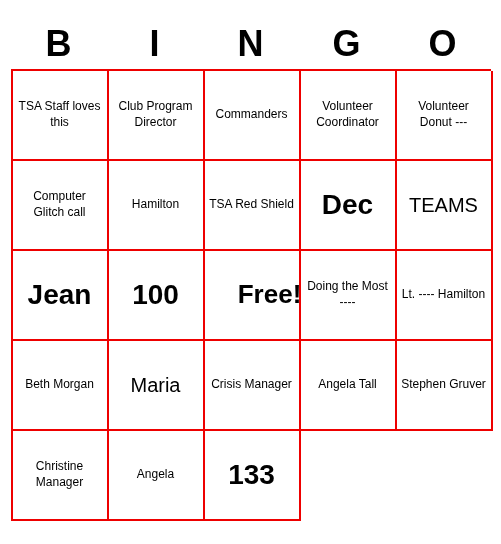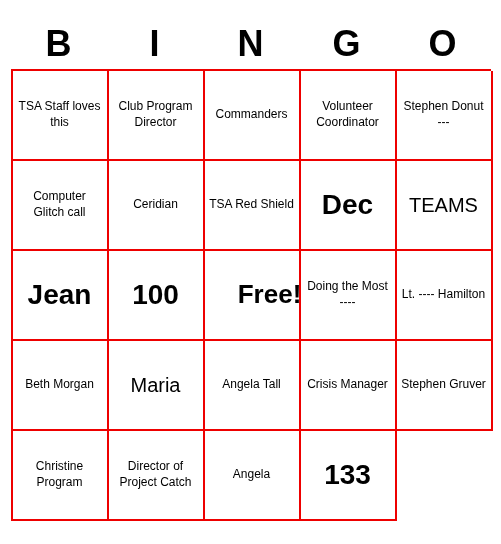--- a/index.html
+++ b/index.html
@@ -98,27 +98,27 @@
       <div class="bingo-cell">
         <span class="cell-text">Club Program Director</span>
       </div>
       <div class="bingo-cell">
         <span class="cell-text">Commanders</span>
       </div>
       <div class="bingo-cell">
         <span class="cell-text">Volunteer Coordinator</span>
       </div>
       <div class="bingo-cell">
-        <span class="cell-text">Stephen Donut ---</span>
+        <span class="cell-text">Volunteer Donut ---</span>
       </div>
       <div class="bingo-cell">
         <span class="cell-text">Computer Glitch call</span>
       </div>
       <div class="bingo-cell">
-        <span class="cell-text">Ceridian</span>
+        <span class="cell-text">Hamilton</span>
       </div>
       <div class="bingo-cell">
         <span class="cell-text">TSA Red Shield</span>
       </div>
       <div class="bingo-cell large-text">
         <span class="cell-text">Dec</span>
       </div>
       <div class="bingo-cell medium-text">
         <span class="cell-text">TEAMS</span>
       </div>
@@ -137,33 +137,30 @@
       <div class="bingo-cell">
         <span class="cell-text">Lt. ---- Hamilton</span>
       </div>
       <div class="bingo-cell">
         <span class="cell-text">Beth Morgan</span>
       </div>
       <div class="bingo-cell medium-text">
         <span class="cell-text">Maria</span>
       </div>
       <div class="bingo-cell">
-        <span class="cell-text">Angela Tall</span>
+        <span class="cell-text">Crisis Manager</span>
       </div>
       <div class="bingo-cell">
-        <span class="cell-text">Crisis Manager</span>
+        <span class="cell-text">Angela Tall</span>
       </div>
       <div class="bingo-cell">
         <span class="cell-text">Stephen Gruver</span>
       </div>
       <div class="bingo-cell">
-        <span class="cell-text">Christine Program</span>
-      </div>
-      <div class="bingo-cell">
-        <span class="cell-text">Director of Project Catch</span>
+        <span class="cell-text">Christine Manager</span>
       </div>
       <div class="bingo-cell">
         <span class="cell-text">Angela</span>
       </div>
       <div class="bingo-cell large-text">
         <span class="cell-text">133</span>
       </div>
     </div>
 </div>
 

